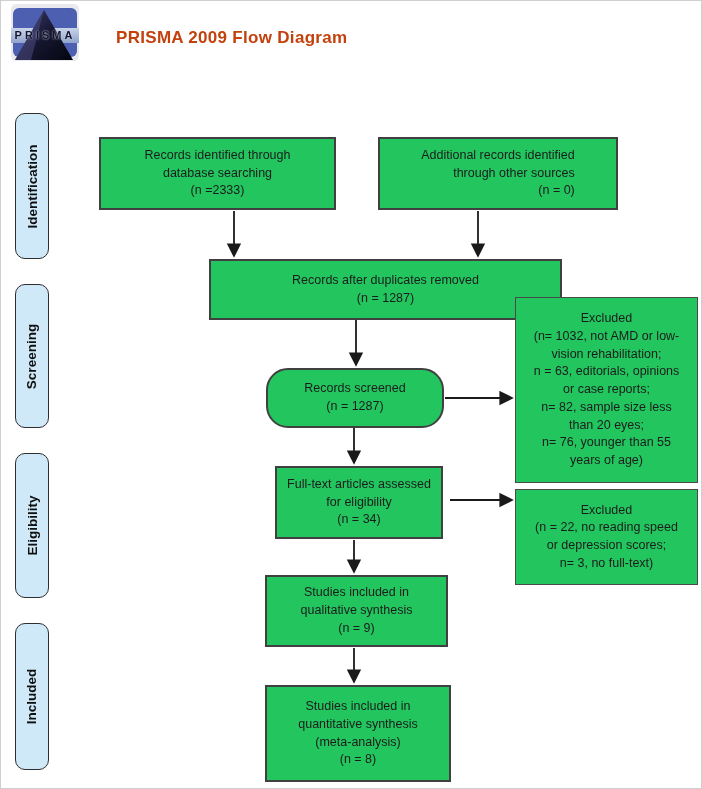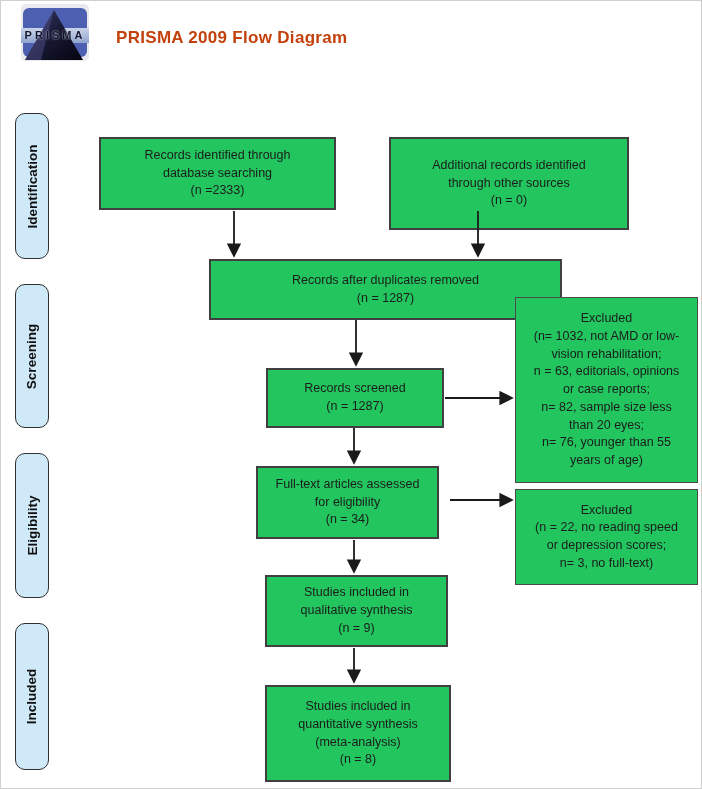--- a/index.html
+++ b/index.html
@@ -1,20 +1,20 @@
 <!DOCTYPE html>
 <html><head>
 <meta charset="utf-8">
 <style>
   html,body{margin:0;padding:0;background:#ffffff;}
   body{font-family:"Liberation Sans", sans-serif;}
   #page{position:relative;width:700px;height:787px;background:#ffffff;border:1px solid #cfcfcf;overflow:hidden;}
 
   
-  .logo{position:absolute;left:10px;top:3px;width:68px;height:57px;background:#e9e9ee;border-radius:5px;margin-left:10px;}
+  .logo{position:absolute;left:10px;top:3px;width:68px;height:57px;background:#e9e9ee;border-radius:5px;}
   .logo-blue{position:absolute;left:2px;top:4px;right:2px;bottom:4px;background:#4d5fb0;border-radius:6px;}
   .logo-band{position:absolute;left:0;top:24px;width:100%;height:15px;
              background:linear-gradient(#c9d4ea,#8fa3cc);}
   .logo-word{position:absolute;left:0;top:25px;width:100%;text-align:center;
              font-size:11px;font-weight:bold;letter-spacing:3px;color:#14142e;
              text-shadow:0 0 2px #dfe6f2;}
   .logo-pyr{position:absolute;left:0;top:0;}
   .title{position:absolute;left:115px;top:27px;font-size:17px;font-weight:bold;color:#c2410c;letter-spacing:.3px;}
 
   
@@ -25,25 +25,25 @@
   .stage.s1{top:283px;height:144px;}
   .stage.s2{top:452px;height:145px;}
   .stage.s3{top:622px;height:147px;}
 
   
   .fbox{position:absolute;background:#22c55e;border:2px solid #404040;box-sizing:border-box;
         display:flex;align-items:center;justify-content:center;text-align:center;}
   .fbox .txt{white-space:pre-line;font-size:12.5px;line-height:1.42;color:#1c1c1c;padding:2px 4px;}
 
   .b-identified-db {left:98px; top:136px;width:237px;height:73px;}
-  .b-identified-ot {left:388px;top:136px;width:240px;height:93px;}
+  .b-identified-ot {left:377px;top:136px;width:240px;height:73px;text-align:right;}
   .b-duplicates    {left:208px;top:258px;width:353px;height:61px;}
-  .b-screened      {left:265px;top:367px;width:178px;height:60px;}
+  .b-screened      {left:265px;top:367px;width:178px;height:60px;border-radius:22px;}
   .b-excl1         {left:514px;top:296px;width:183px;height:186px;border-width:1.6px;border-color:#4a4a4a;}
-  .b-fulltext      {left:255px;top:465px;width:183px;height:73px;}
+  .b-fulltext      {left:274px;top:465px;width:168px;height:73px;}
   .b-excl2         {left:514px;top:488px;width:183px;height:96px;border-width:1.6px;border-color:#4a4a4a;}
   .b-qualitative   {left:264px;top:574px;width:183px;height:72px;}
   .b-quantitative  {left:264px;top:684px;width:186px;height:97px;}
 
   
   #arrows{position:absolute;left:0;top:0;pointer-events:none;}
   #arrows line{stroke:#1a1a1a;stroke-width:1.8;}
 </style>
 </head>
 <body>

